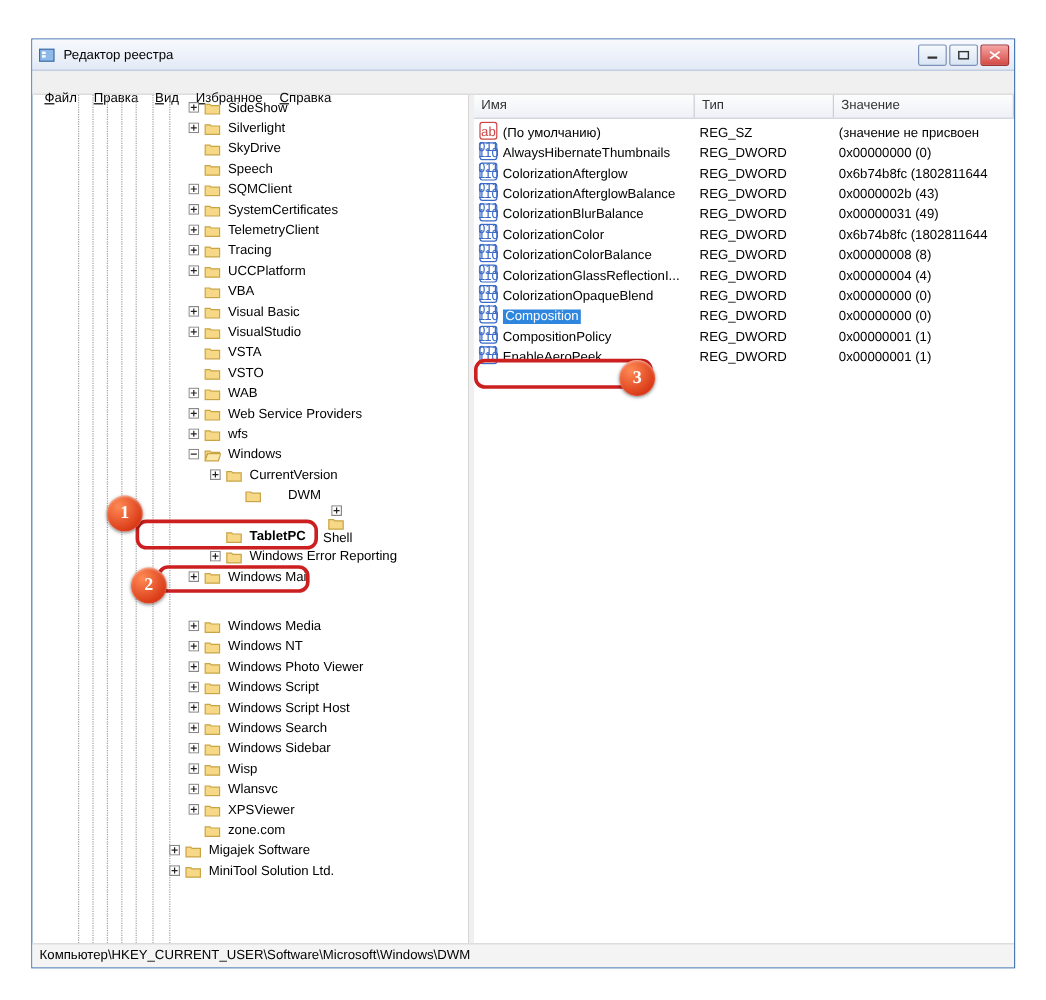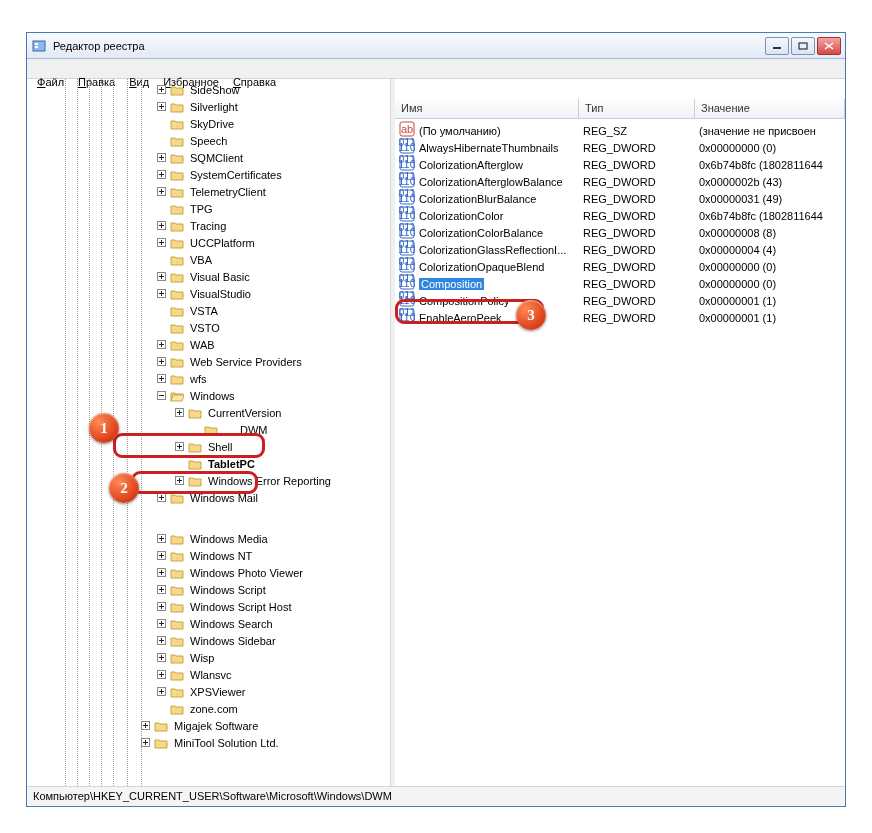--- a/index.html
+++ b/index.html
@@ -17,21 +17,21 @@
 
 
 .menu-bar { height: 20px; background: #f0f0f0; border-bottom: 1px solid #d6d6d6; display: flex; align-items: center; padding: 0 4px; gap: 2px; }
 .menu-item { padding: 2px 6px; cursor: default; margin-top: 26px; }
 .menu-item .ul { text-decoration: underline; }
 
 
 .body-split { flex: 1; display: flex; overflow: hidden; position: relative; }
 .tree-pane { width: 364px; border-right: 1px solid #d6d6d6; overflow: auto; padding: 2px 0; position: relative; }
 .splitter { width: 4px; background: #f0f0f0; cursor: col-resize; }
-.list-pane { flex: 1; display: flex; flex-direction: column; overflow: hidden; margin-top: 20px; }
+.list-pane { flex: 1; display: flex; flex-direction: column; overflow: hidden; }
 
 
 .tree { position: relative; }
 .tree-guide { position: absolute; left: 0; top: 0; bottom: 0; width: 94px; }
 .tree-guide span { position: absolute; top: 0; bottom: 0; width: 1px; border-left: 1px dotted #a0a0a0; }
 .tr { display: flex; align-items: center; height: 17px; white-space: nowrap; position: relative; }
 .tgl { width: 12px; height: 12px; display: inline-flex; align-items: center; justify-content: center; margin-right: 2px; }
 .tgl svg { width: 9px; height: 9px; }
 .fold-ico { width: 16px; height: 14px; margin-right: 3px; display: inline-flex; align-items: center; justify-content: center; }
 .fold-ico svg { width: 14px; height: 12px; }
@@ -190,29 +190,20 @@
               </svg>
             </span>
             <span class="fold-ico">
               <svg>
                 <use href="#folder-closed"></use>
               </svg>
             </span>
             <span class="lbl">TelemetryClient</span>
           </div>
           <div class="tr" style="padding-left: 128px;">
-            <span class="tgl"></span>
-            <span class="fold-ico">
-              <svg>
-                <use href="#folder-closed"></use>
-              </svg>
-            </span>
-            <span class="lbl">TPG</span>
-          </div>
-          <div class="tr" style="padding-left: 128px;">
             <span class="tgl">
               <svg>
                 <use href="#tgl-closed"></use>
               </svg>
             </span>
             <span class="fold-ico">
               <svg>
                 <use href="#folder-closed"></use>
               </svg>
             </span>
@@ -351,21 +342,21 @@
           </div>
           <div class="tr" style="padding-left: 146px; gap: 16px;">
             <span class="tgl"></span>
             <span class="fold-ico">
               <svg>
                 <use href="#folder-closed"></use>
               </svg>
             </span>
             <span class="lbl">DWM</span>
           </div>
-          <div class="tr" style="padding-left: 146px;">
+          <div class="tr" style="padding-left: 146px; flex-direction: column;">
             <span class="tgl">
               <svg>
                 <use href="#tgl-closed"></use>
               </svg>
             </span>
             <span class="fold-ico">
               <svg>
                 <use href="#folder-closed"></use>
               </svg>
             </span>

